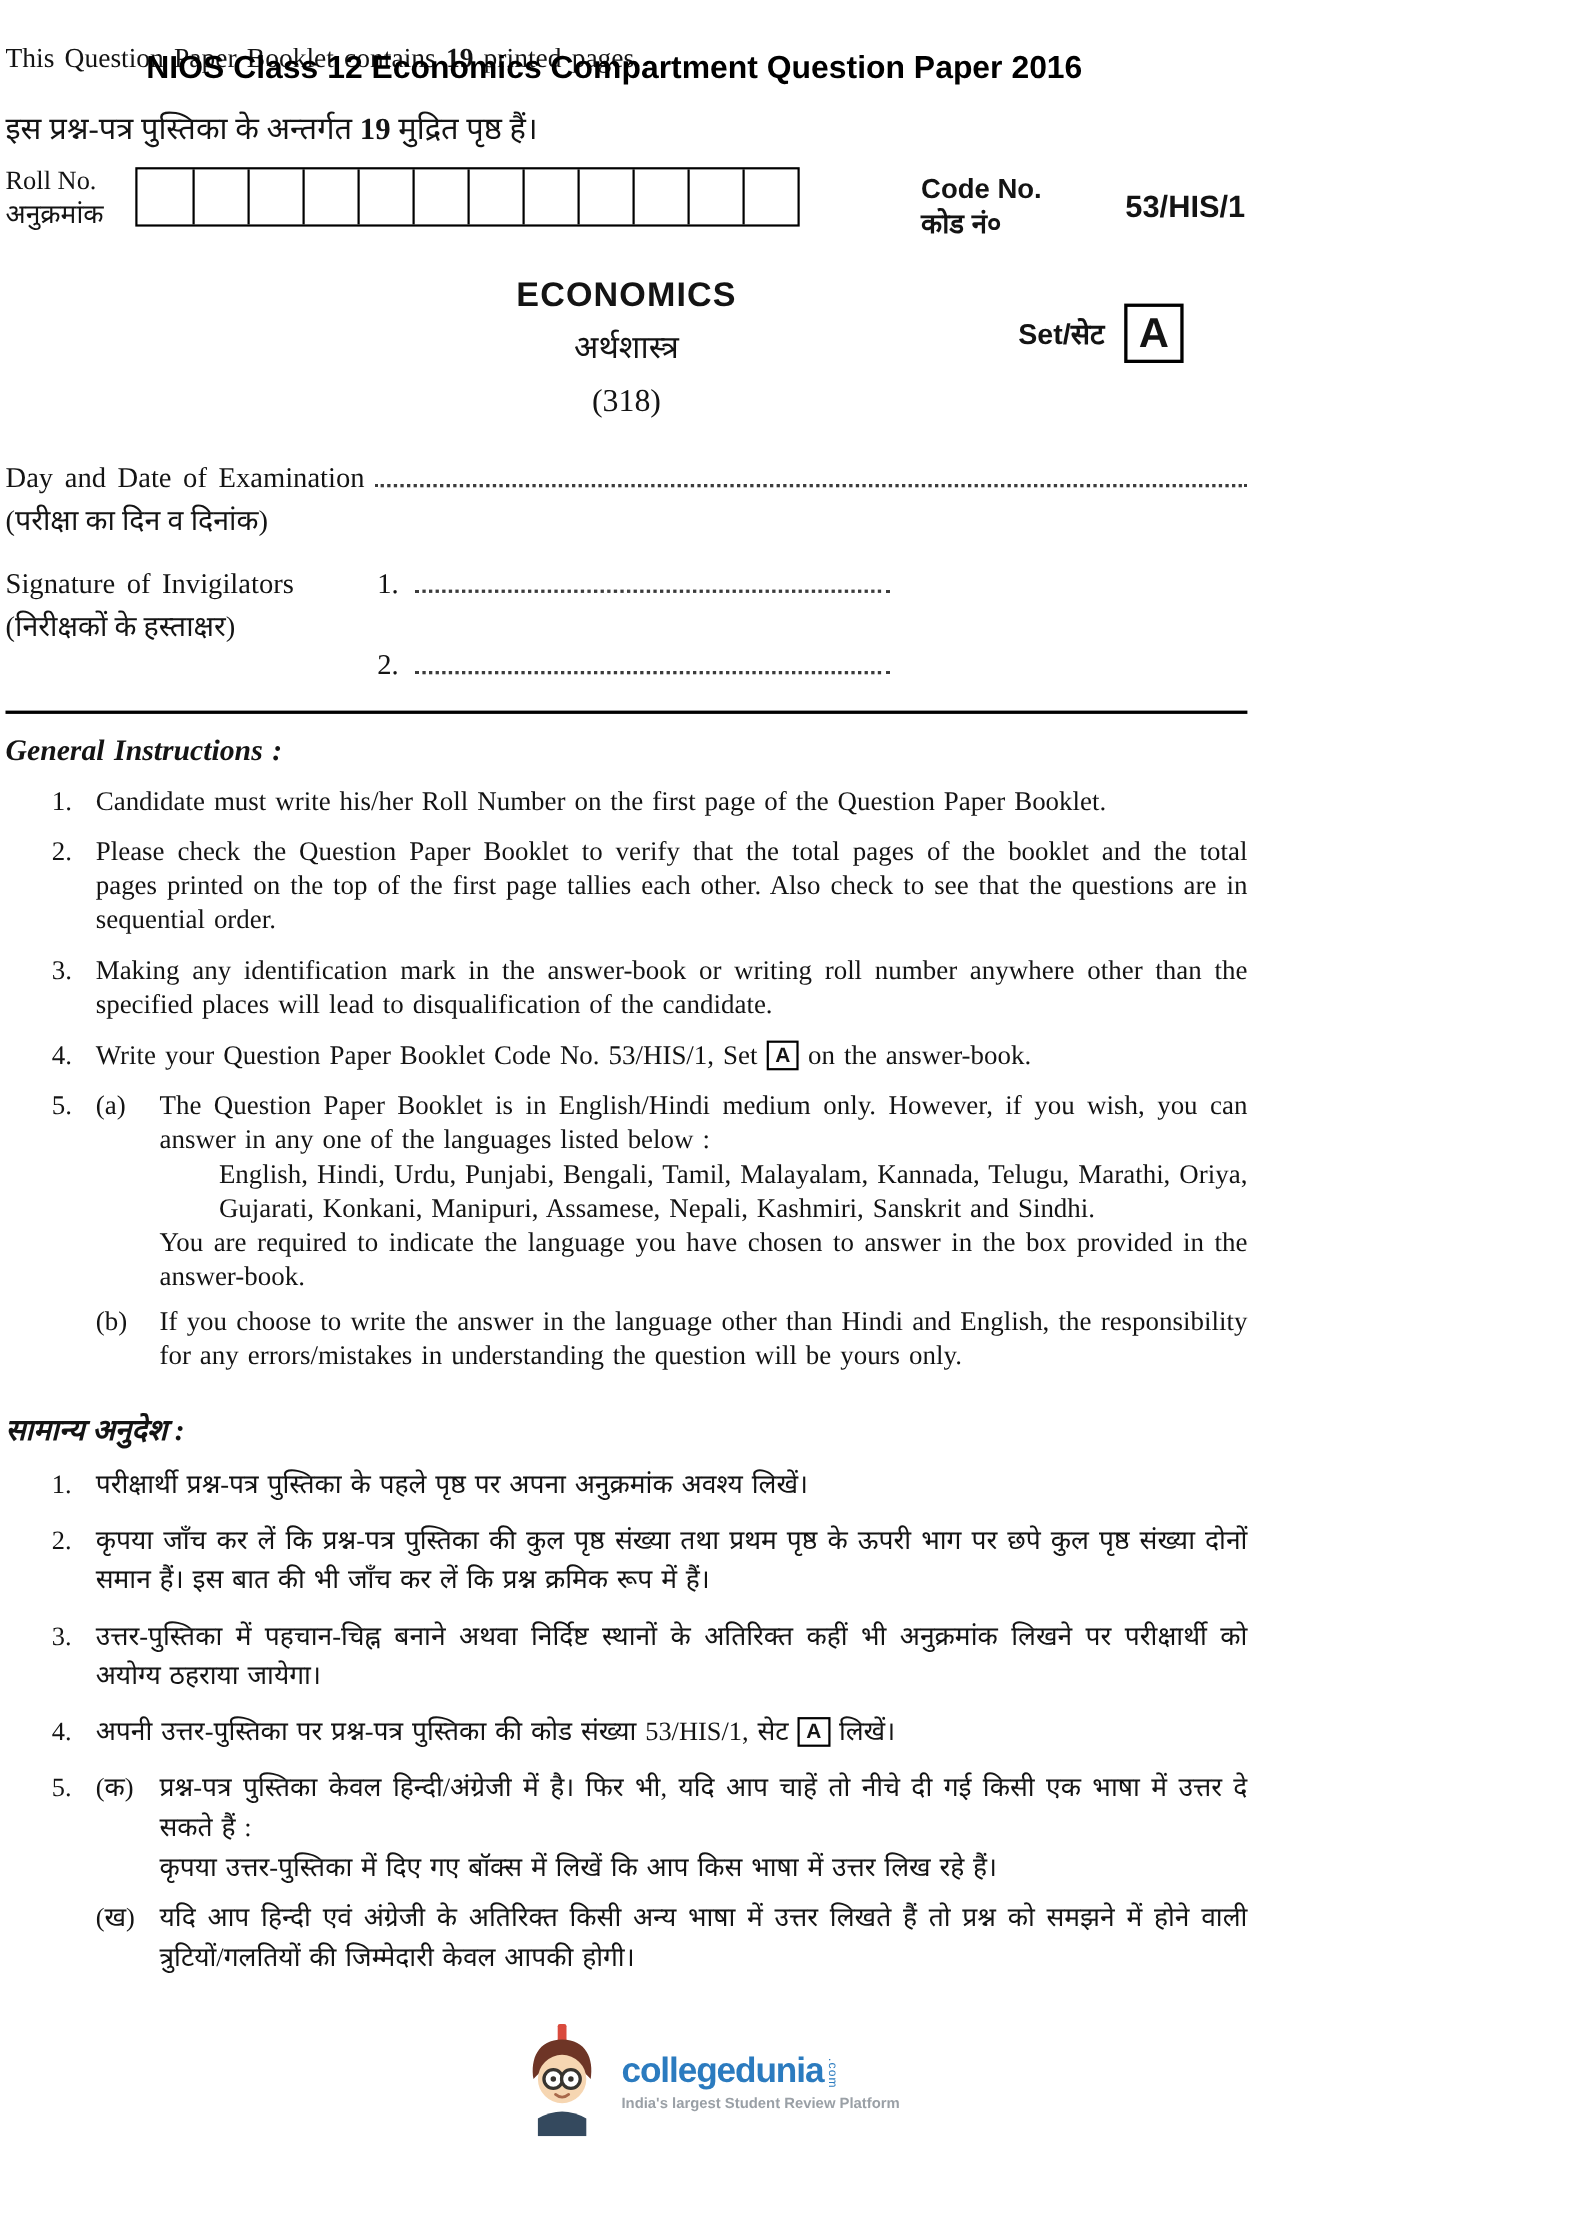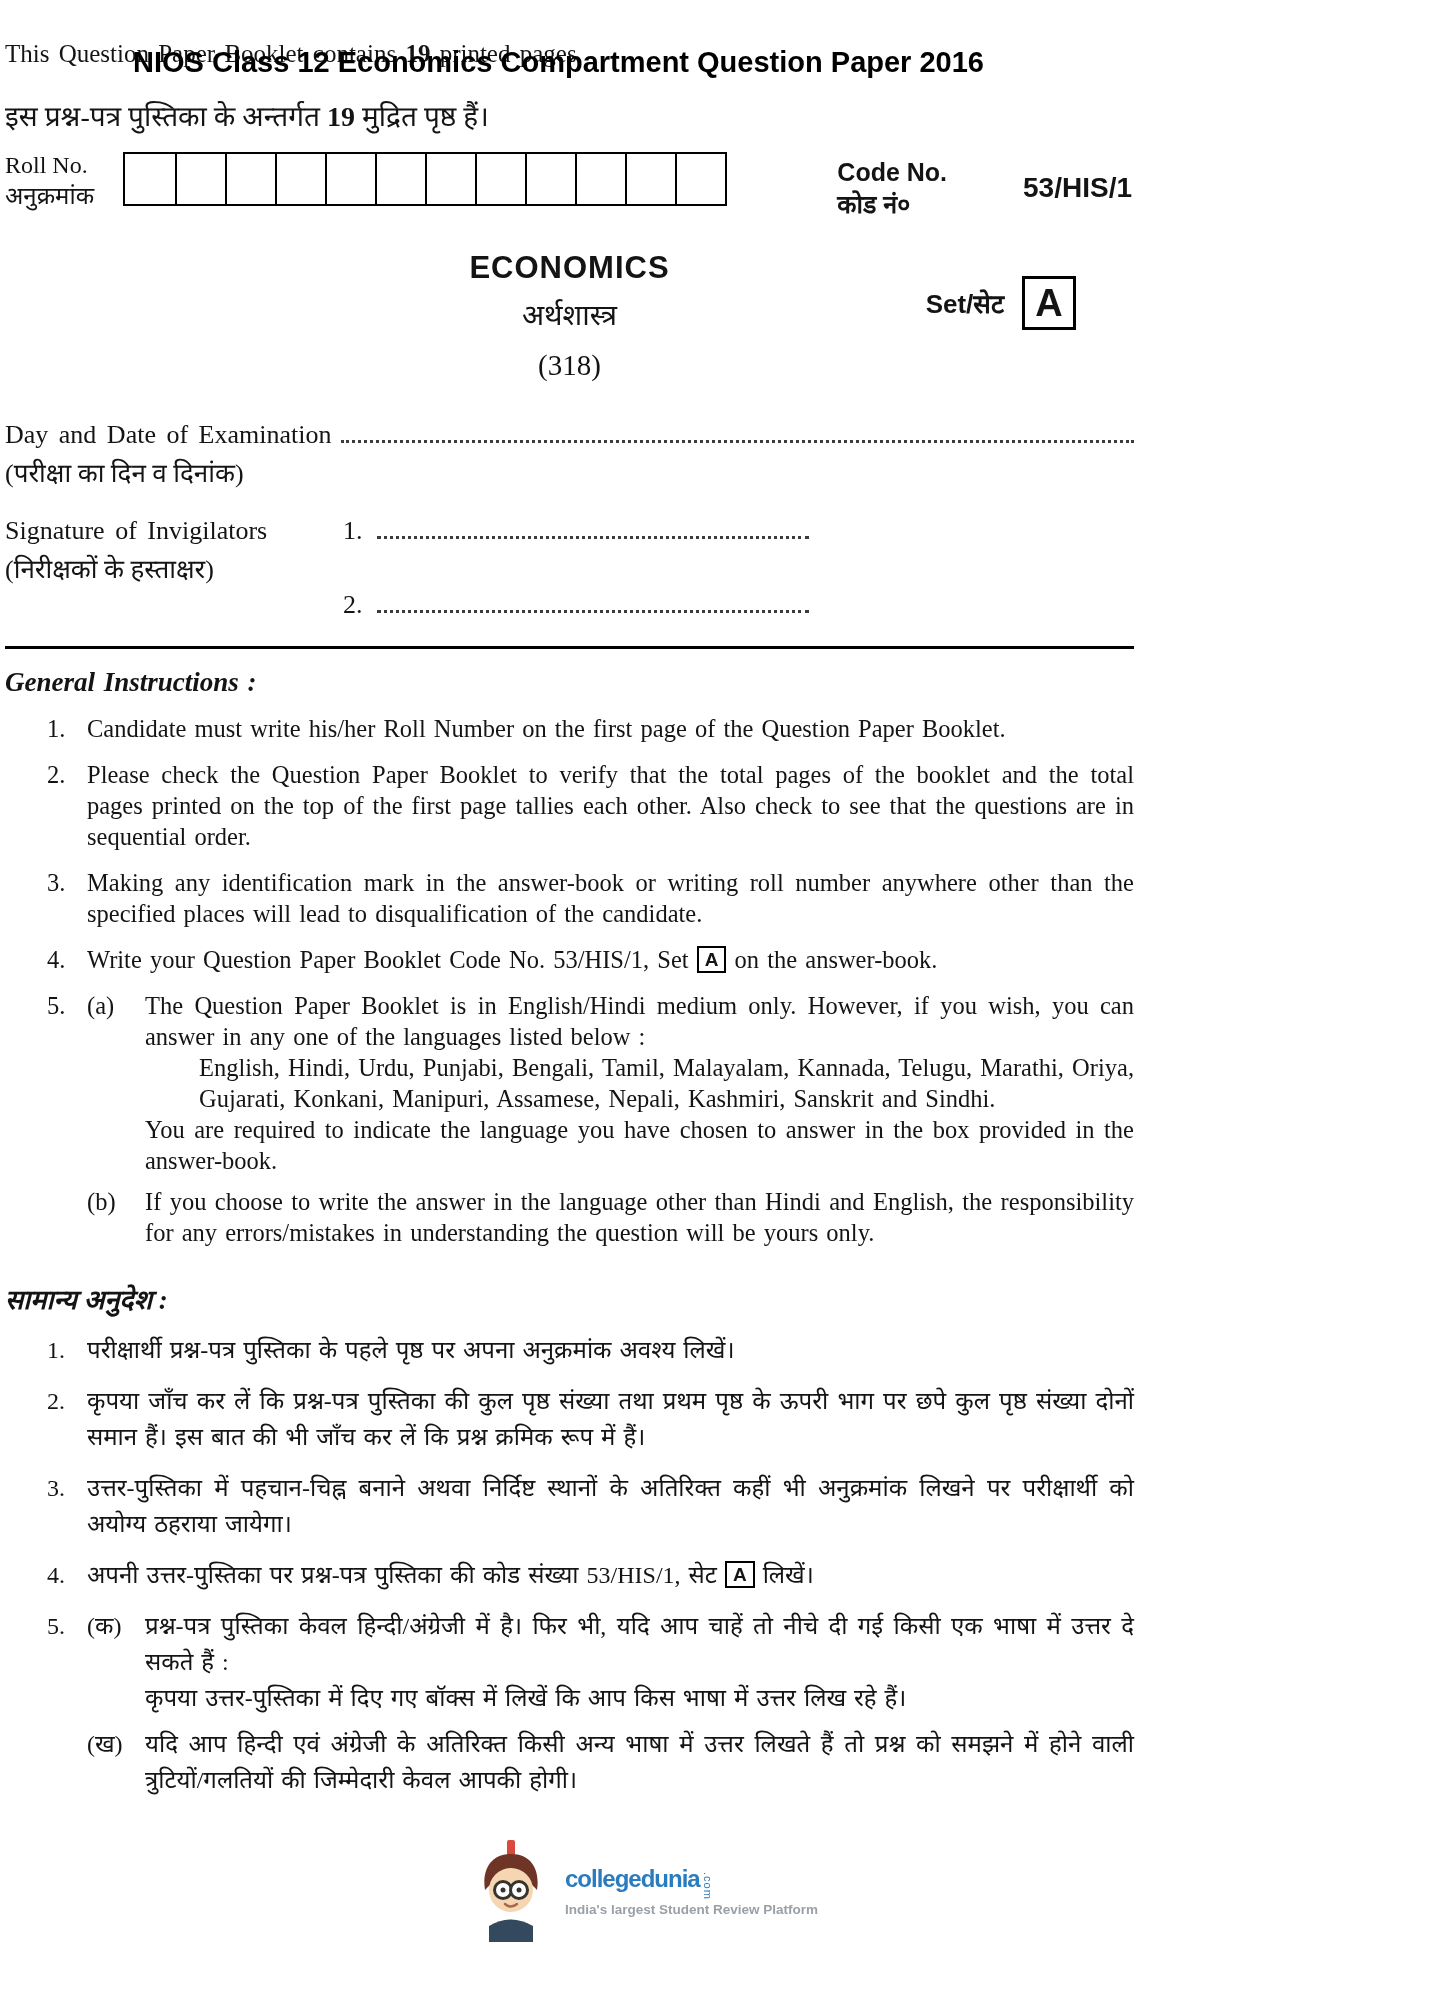--- a/index.html
+++ b/index.html
@@ -83,21 +83,21 @@
     display: inline-block; border: 2px solid #000;
     font-family: "Liberation Sans", sans-serif; font-weight: 700;
     font-size: 19px; line-height: 23px; padding: 0 6px; vertical-align: 2px;
   }
   .hi-title { font-size: 27px; font-weight: 700; font-style: italic; margin-top: 32px; }
 
   
   .footer-logo { display: flex; align-items: center; gap: 12px; margin: 42px 316px 0 auto; width: max-content; }
   .mascot { display: block; }
   .brand-row { display: flex; align-items: flex-start; }
-  .brand { font-family: "Liberation Sans", sans-serif; font-weight: 700; font-size: 24px; color: #2b7bbf; letter-spacing: -1px; }
+  .brand { font-family: "Liberation Sans", sans-serif; font-weight: 700; font-size: 32px; color: #2b7bbf; letter-spacing: -1px; }
   .brand-com { font-family: "Liberation Sans", sans-serif; font-size: 11px; color: #2b7bbf; writing-mode: vertical-rl; margin-top: 7px; margin-left: 2px; letter-spacing: 1px; }
   .tagline { font-family: "Liberation Sans", sans-serif; font-size: 13.5px; font-weight: 700; color: #9aa0a6; margin-top: 3px; }
 </style>
 </head>
 <body>
 
 <div class="page">
   <div class="content">
 
     <header class="top">

